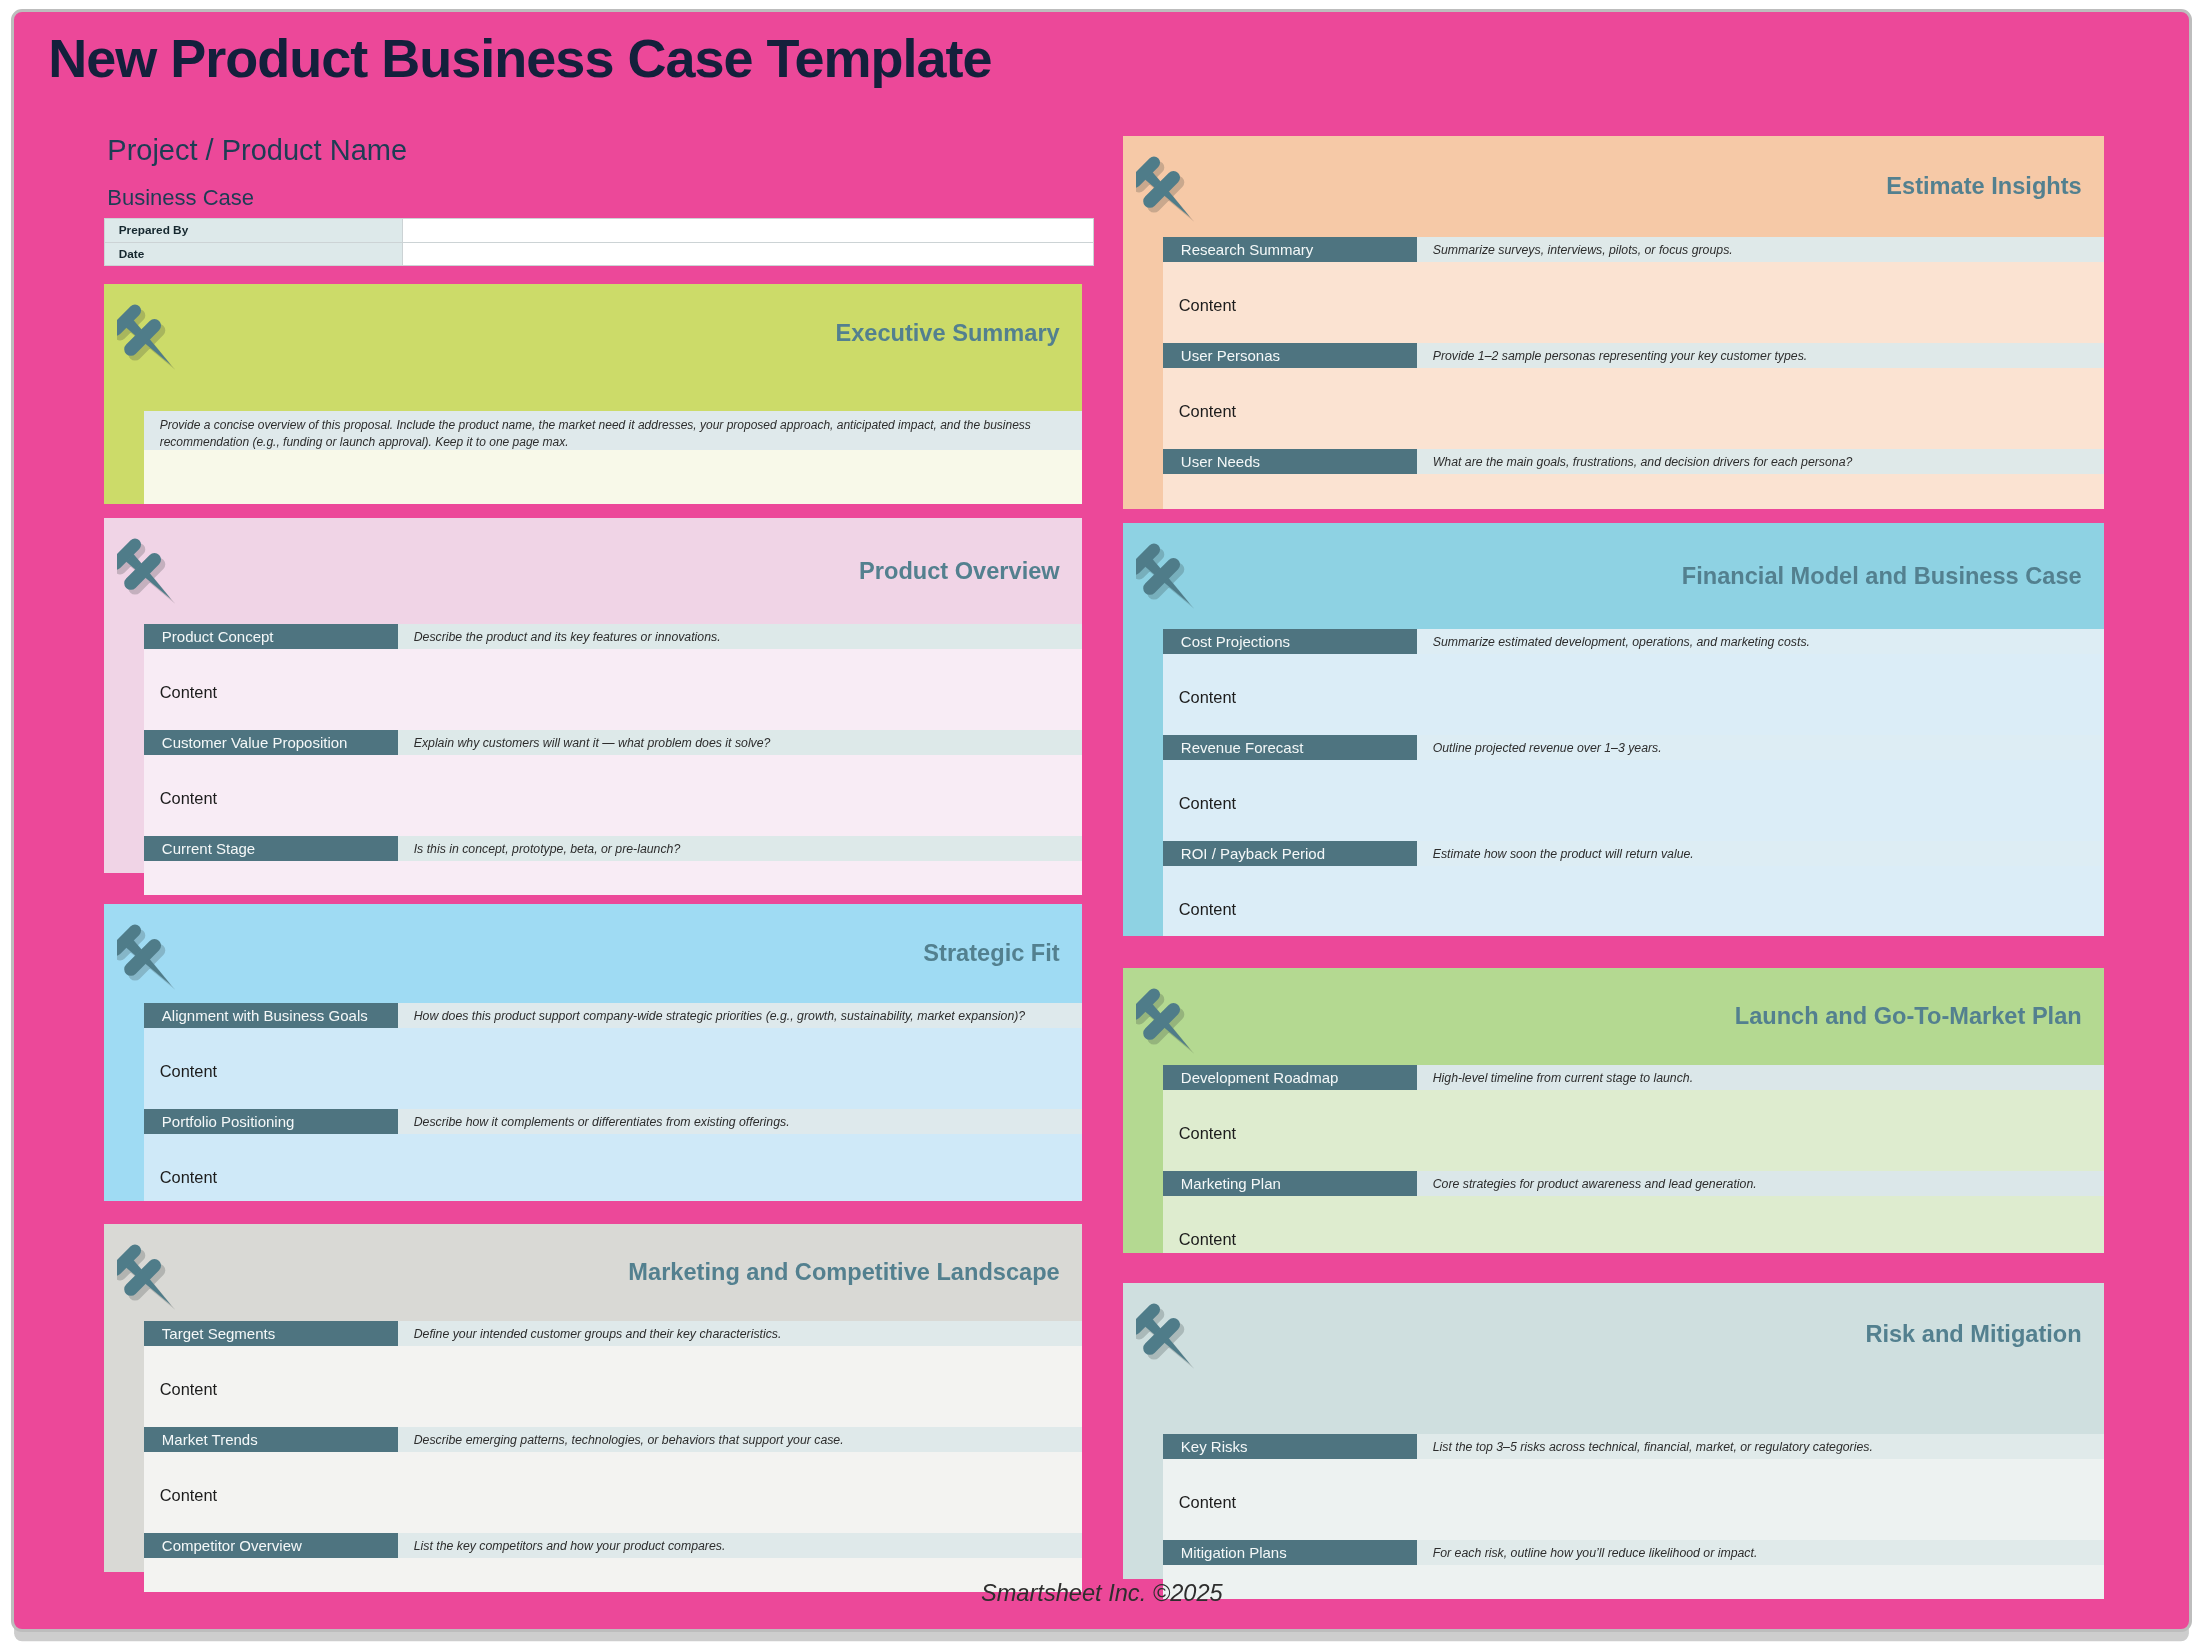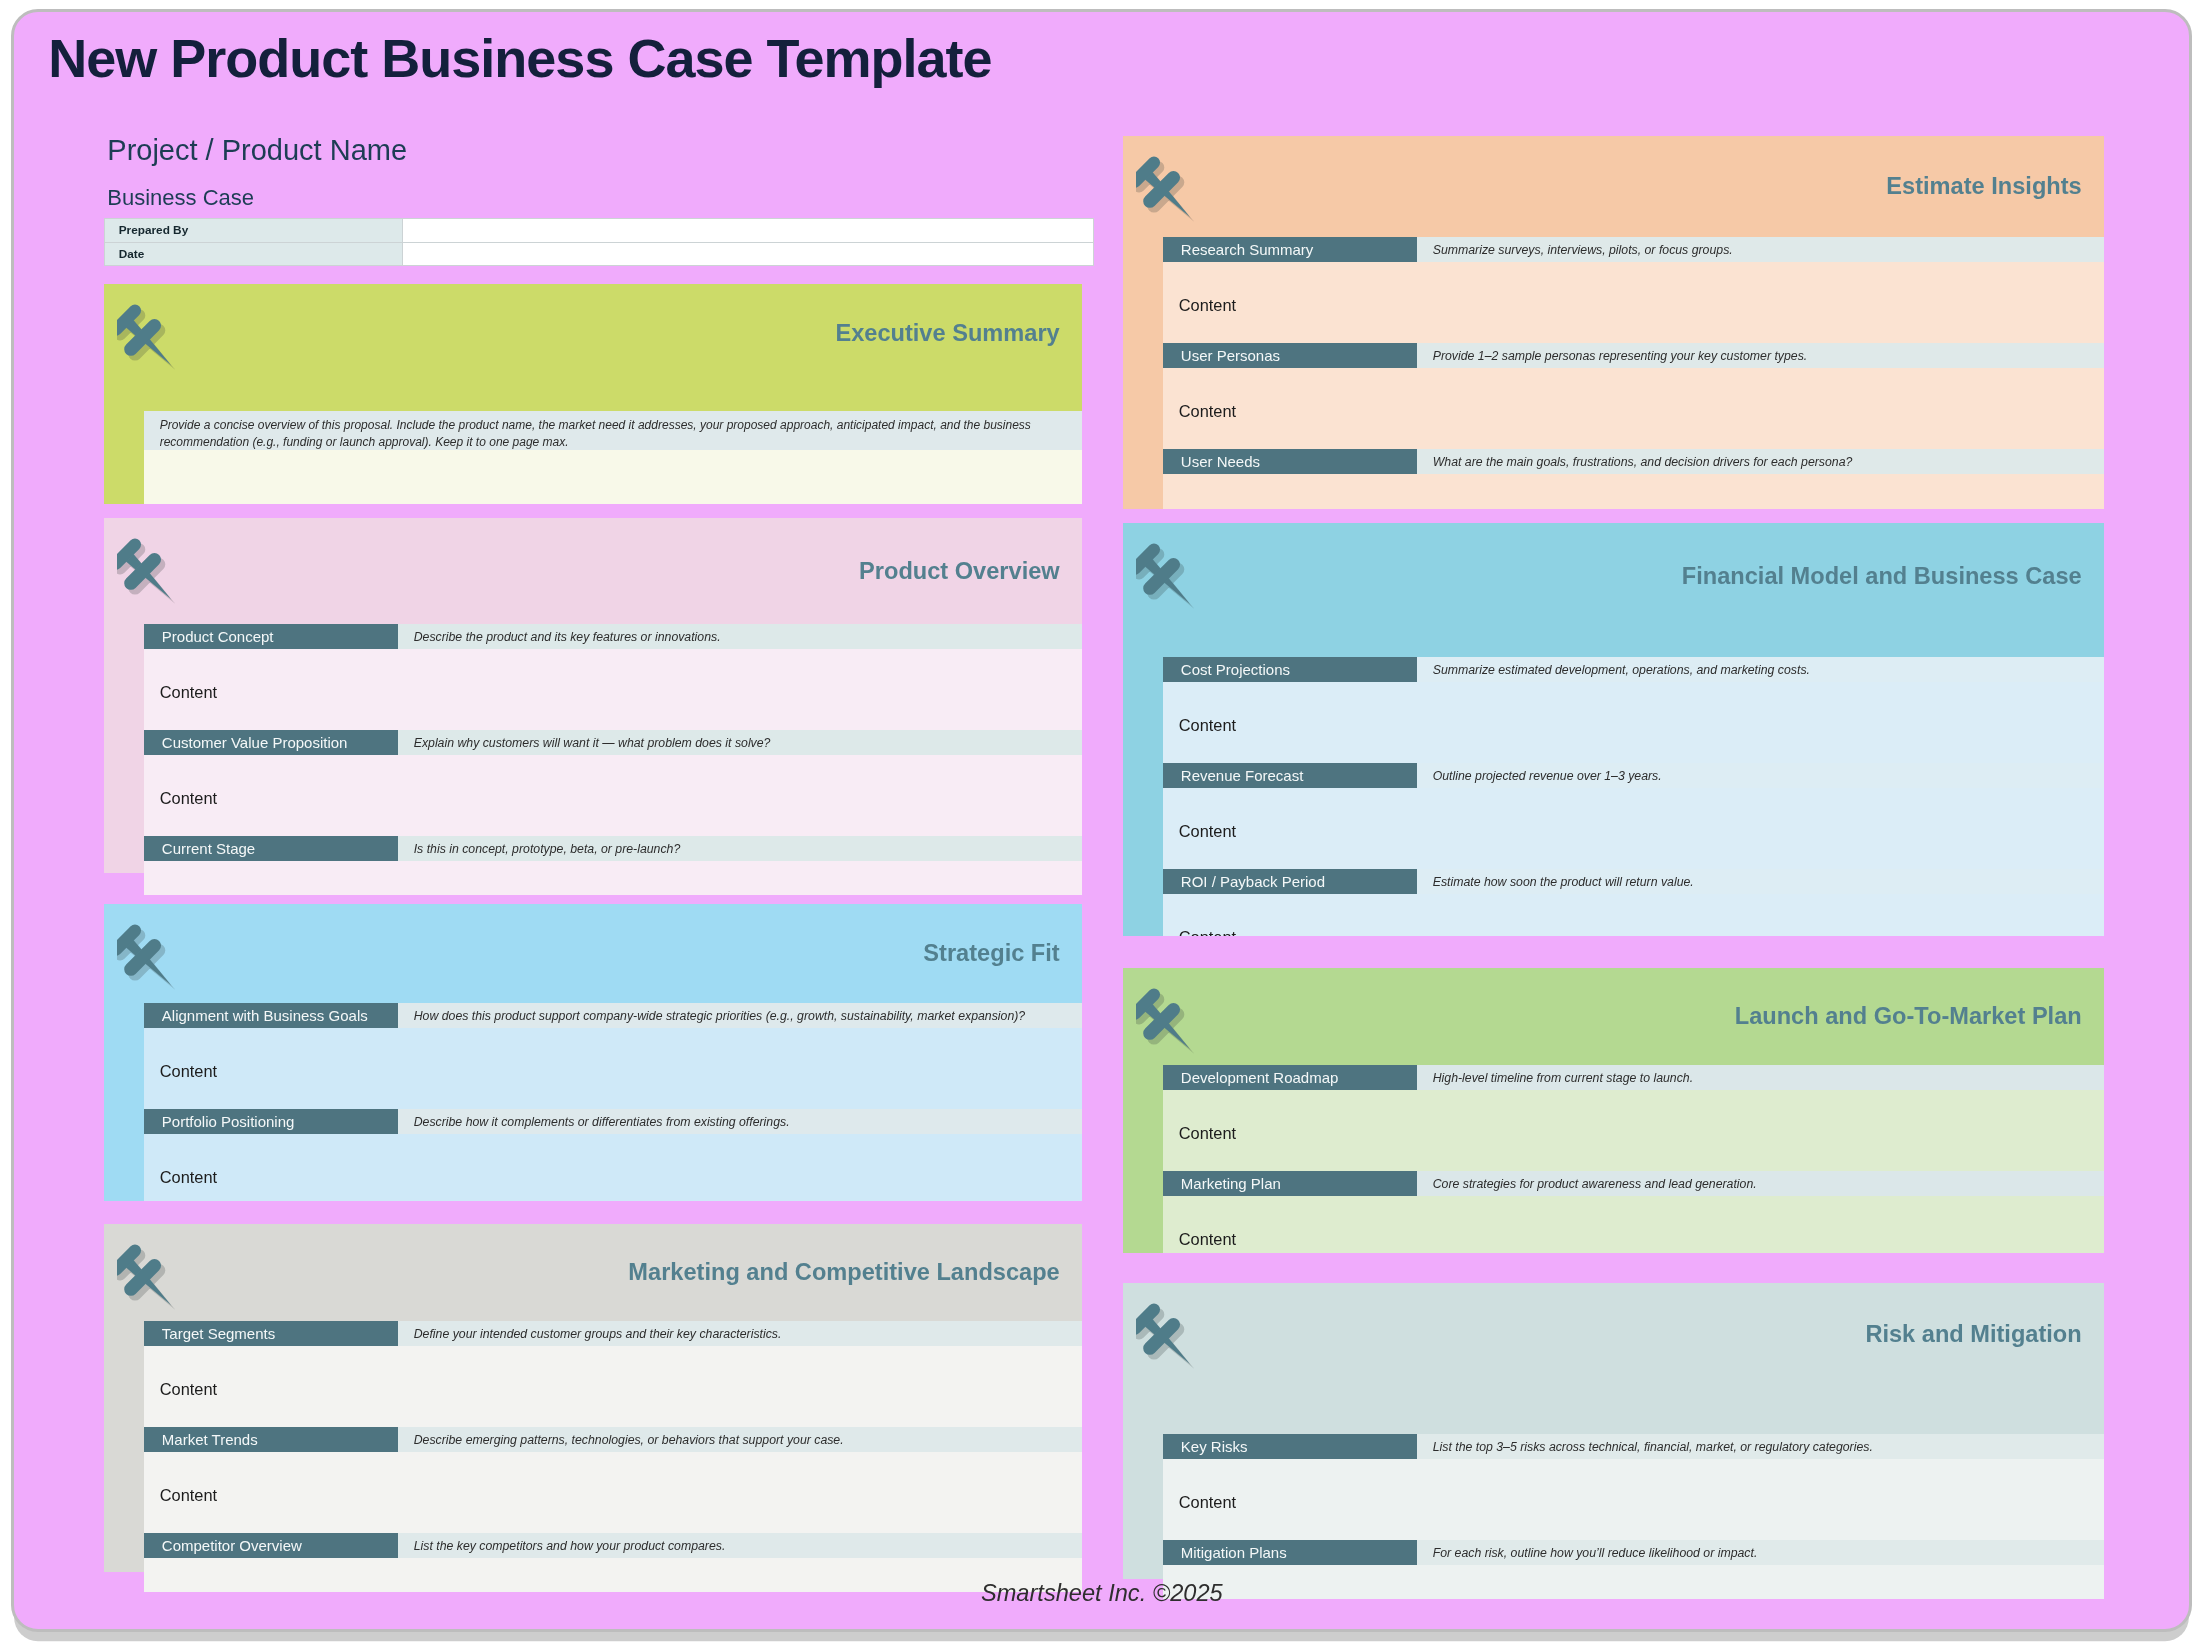--- a/index.html
+++ b/index.html
@@ -4,22 +4,22 @@
 <style>
   * { box-sizing: border-box; margin: 0; padding: 0; }
   html,body { background:#ffffff; }
   body {
     width:2205px; height:1653px; position:relative;
     font-family:"Liberation Sans", sans-serif;
     -webkit-font-smoothing:antialiased;
   }
   .page {
     position:absolute; left:11.3px; top:9.2px; width:2181px; height:1623px;
-    background:#f0abfc; border:3.6px solid var(--page-border,#bdbdbd);
-    border-radius:27px;
+    background:#ec4899; border:3.6px solid var(--page-border,#bdbdbd);
+    border-radius:11px;
     box-shadow:0 12.3px 0 -3.1px #cdcdcd;
   }
   .doc-title {
     position:absolute; left:34px; top:14.4px;
     font-size:54px; font-weight:bold; color:var(--title-navy,#14203c);
     letter-spacing:-1px; white-space:nowrap;
   }
   .project-name {
     position:absolute; left:93px; top:122px;
     font-size:29px; font-weight:500; color:var(--heading-slate,#1d3d54);
@@ -291,21 +291,21 @@
         <div class="row field-row">
           <div class="label-cell">User Needs</div>
           <div class="desc-cell">What are the main goals, frustrations, and decision drivers for each persona?</div>
         </div>
         <div class="row content-row grow">
           <span></span>
         </div>
       </div>
     </section>
 
-    <section class="card" style="height: 413px; margin-bottom: 32px; gap: 28px; --band: #8ed2e3; --desc: #ddedf4; --content: #dbedf7;">
+    <section class="card" style="height: 413px; margin-bottom: 32px; --band: #8ed2e3; --desc: #ddedf4; --content: #dbedf7;">
       <svg class="pin" viewBox="0 0 112 134">
         <g transform="translate(8,9)">
             <g transform="rotate(-45 50 70)">
               <use href="#pinshape" fill="rgba(40,50,50,0.22)"></use>
             </g>
           </g>
         <g transform="rotate(-45 50 70)">
             <use href="#pinshape" fill="var(--pin-teal,#4f7c89)"></use>
           </g>
       </svg>

